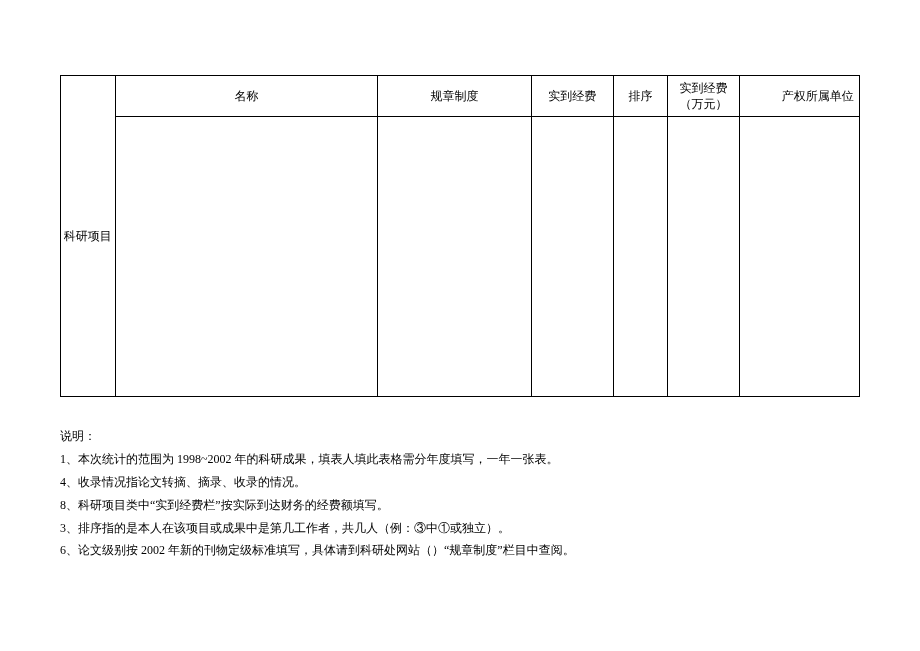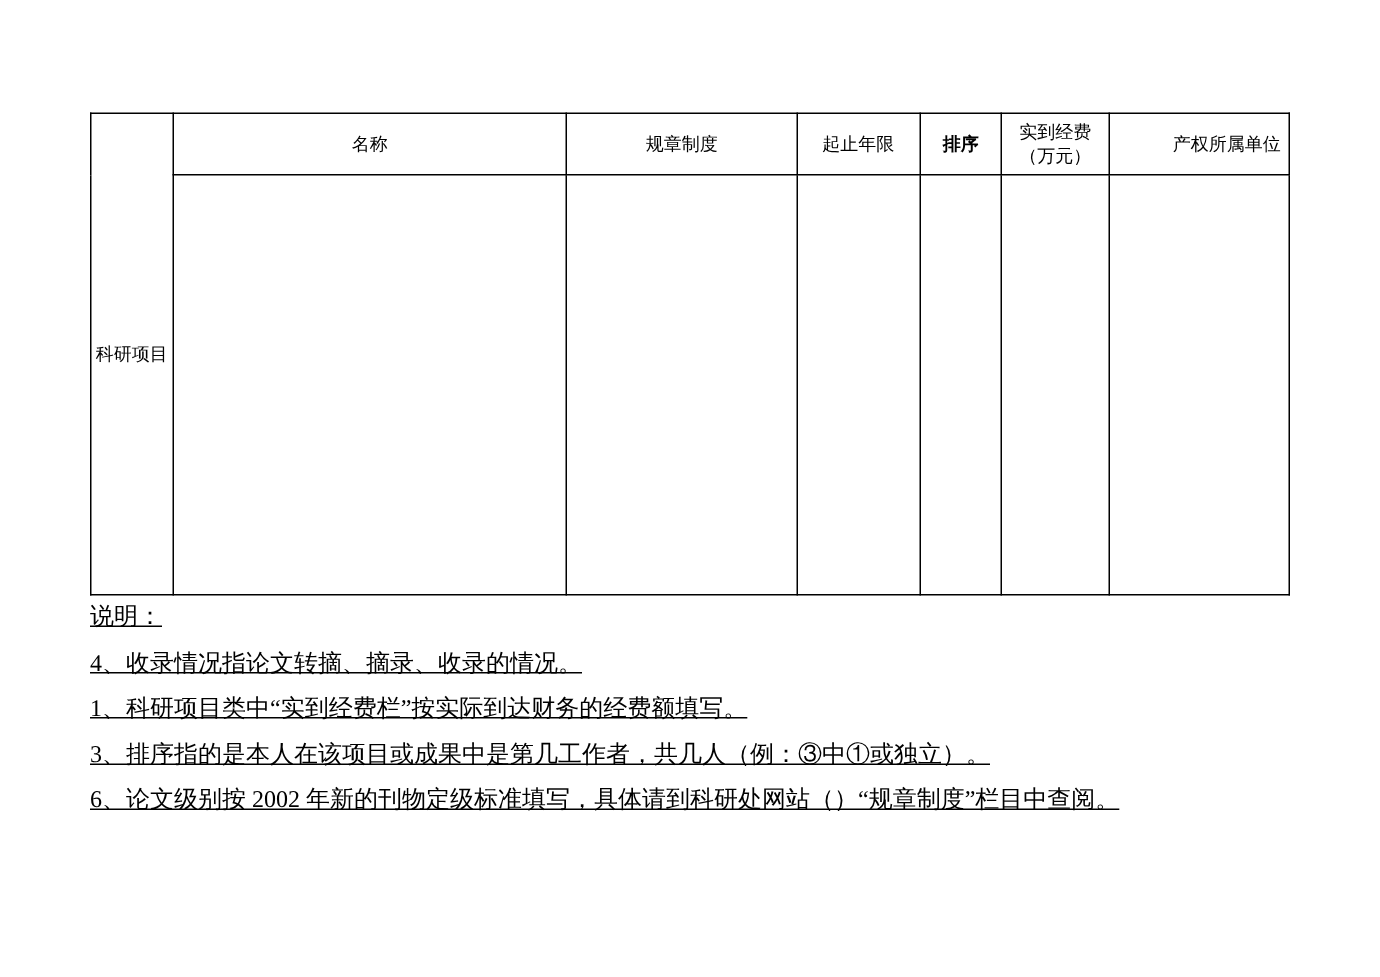--- a/index.html
+++ b/index.html
@@ -28,66 +28,67 @@
       font-weight: normal;
       font-size: 12px;
     }
     .row-label {
       width: 50px;
       writing-mode: horizontal-tb;
     }
     .col-name { width: 240px; }
     .col-source { width: 140px; }
     .col-years { width: 75px; }
-    .col-order { width: 50px; font-weight: bold; }
+    .col-order { width: 50px; }
     .col-fund { width: 65px; margin-top: 43px; }
     .col-owner { width: 110px; padding-left: 39px; }
     .data-row td {
       height: 280px;
       vertical-align: top;
     }
     .notes {
-      font-size: 16px;
+      margin-top: 28px;
+      font-size: 12px;
       line-height: 1.9;
-      text-decoration: underline;
     }
     .notes p { white-space: pre-wrap; }
     .header-row td {
       height: 38px;
       line-height: 1.35;
     }
   </style>
 </head>
 <body>
 
 <div class="page">
 
   <table>
     <tbody>
         <tr class="header-row">
       <td class="row-label" rowspan="2">科研项目</td>
       <td class="col-name">名称</td>
       <td class="col-source">规章制度</td>
-      <td class="col-years">起止年限</td>
+      <td class="col-years">实到经费</td>
       <td class="col-order">排序</td>
       <td class="col-fund">实到经费（万元）</td>
       <td class="col-owner">产权所属单位</td>
     </tr>
     <tr class="data-row">
       <td></td>
       <td></td>
       <td></td>
       <td></td>
       <td></td>
       <td></td>
     </tr>
   </tbody>
     </table>
 
   <div class="notes">
     <p>说明：</p>
+    <p>1、本次统计的范围为 1998~2002 年的科研成果，填表人填此表格需分年度填写，一年一张表。</p>
     <p>4、收录情况指论文转摘、摘录、收录的情况。</p>
-    <p>1、科研项目类中“实到经费栏”按实际到达财务的经费额填写。</p>
+    <p>8、科研项目类中“实到经费栏”按实际到达财务的经费额填写。</p>
     <p>3、排序指的是本人在该项目或成果中是第几工作者，共几人（例：③中①或独立）。</p>
     <p>6、论文级别按 2002 年新的刊物定级标准填写，具体请到科研处网站（）“规章制度”栏目中查阅。</p>
   </div>
 
 </div>
 
 </body></html>

